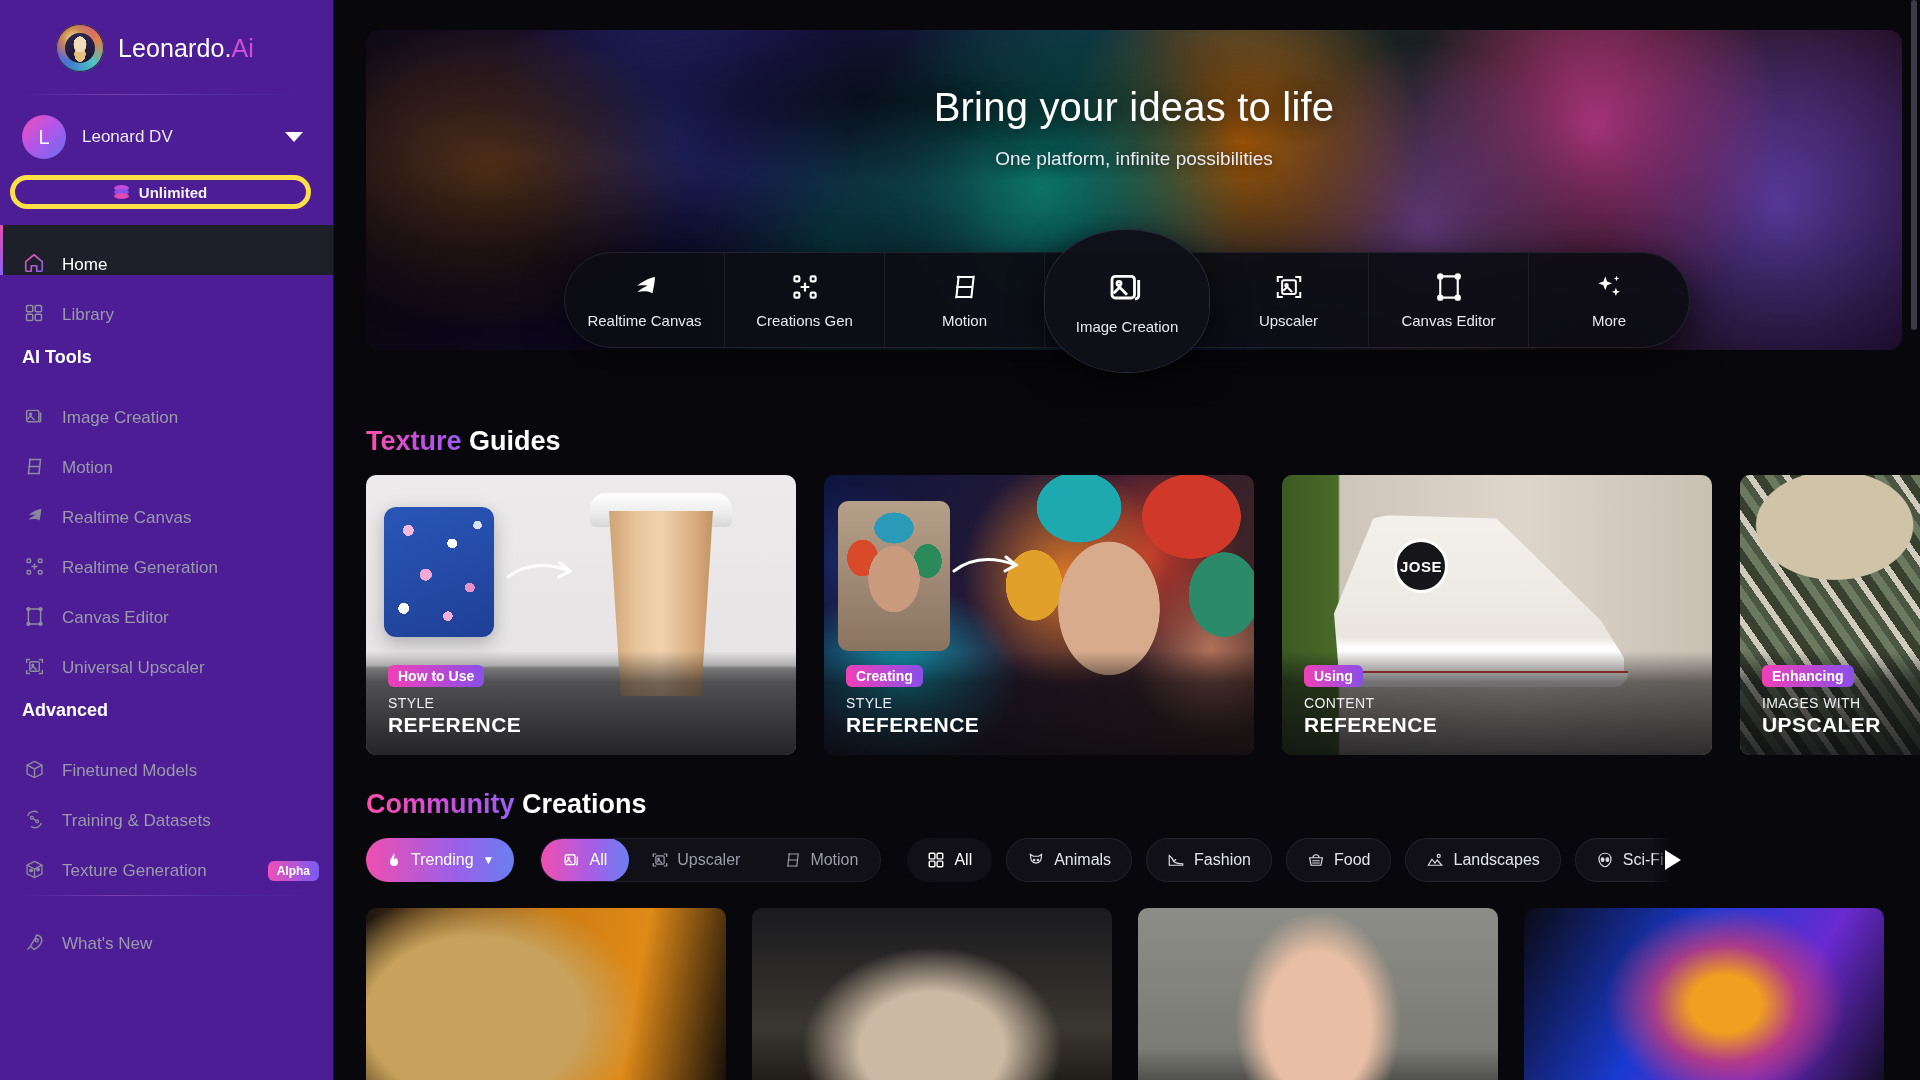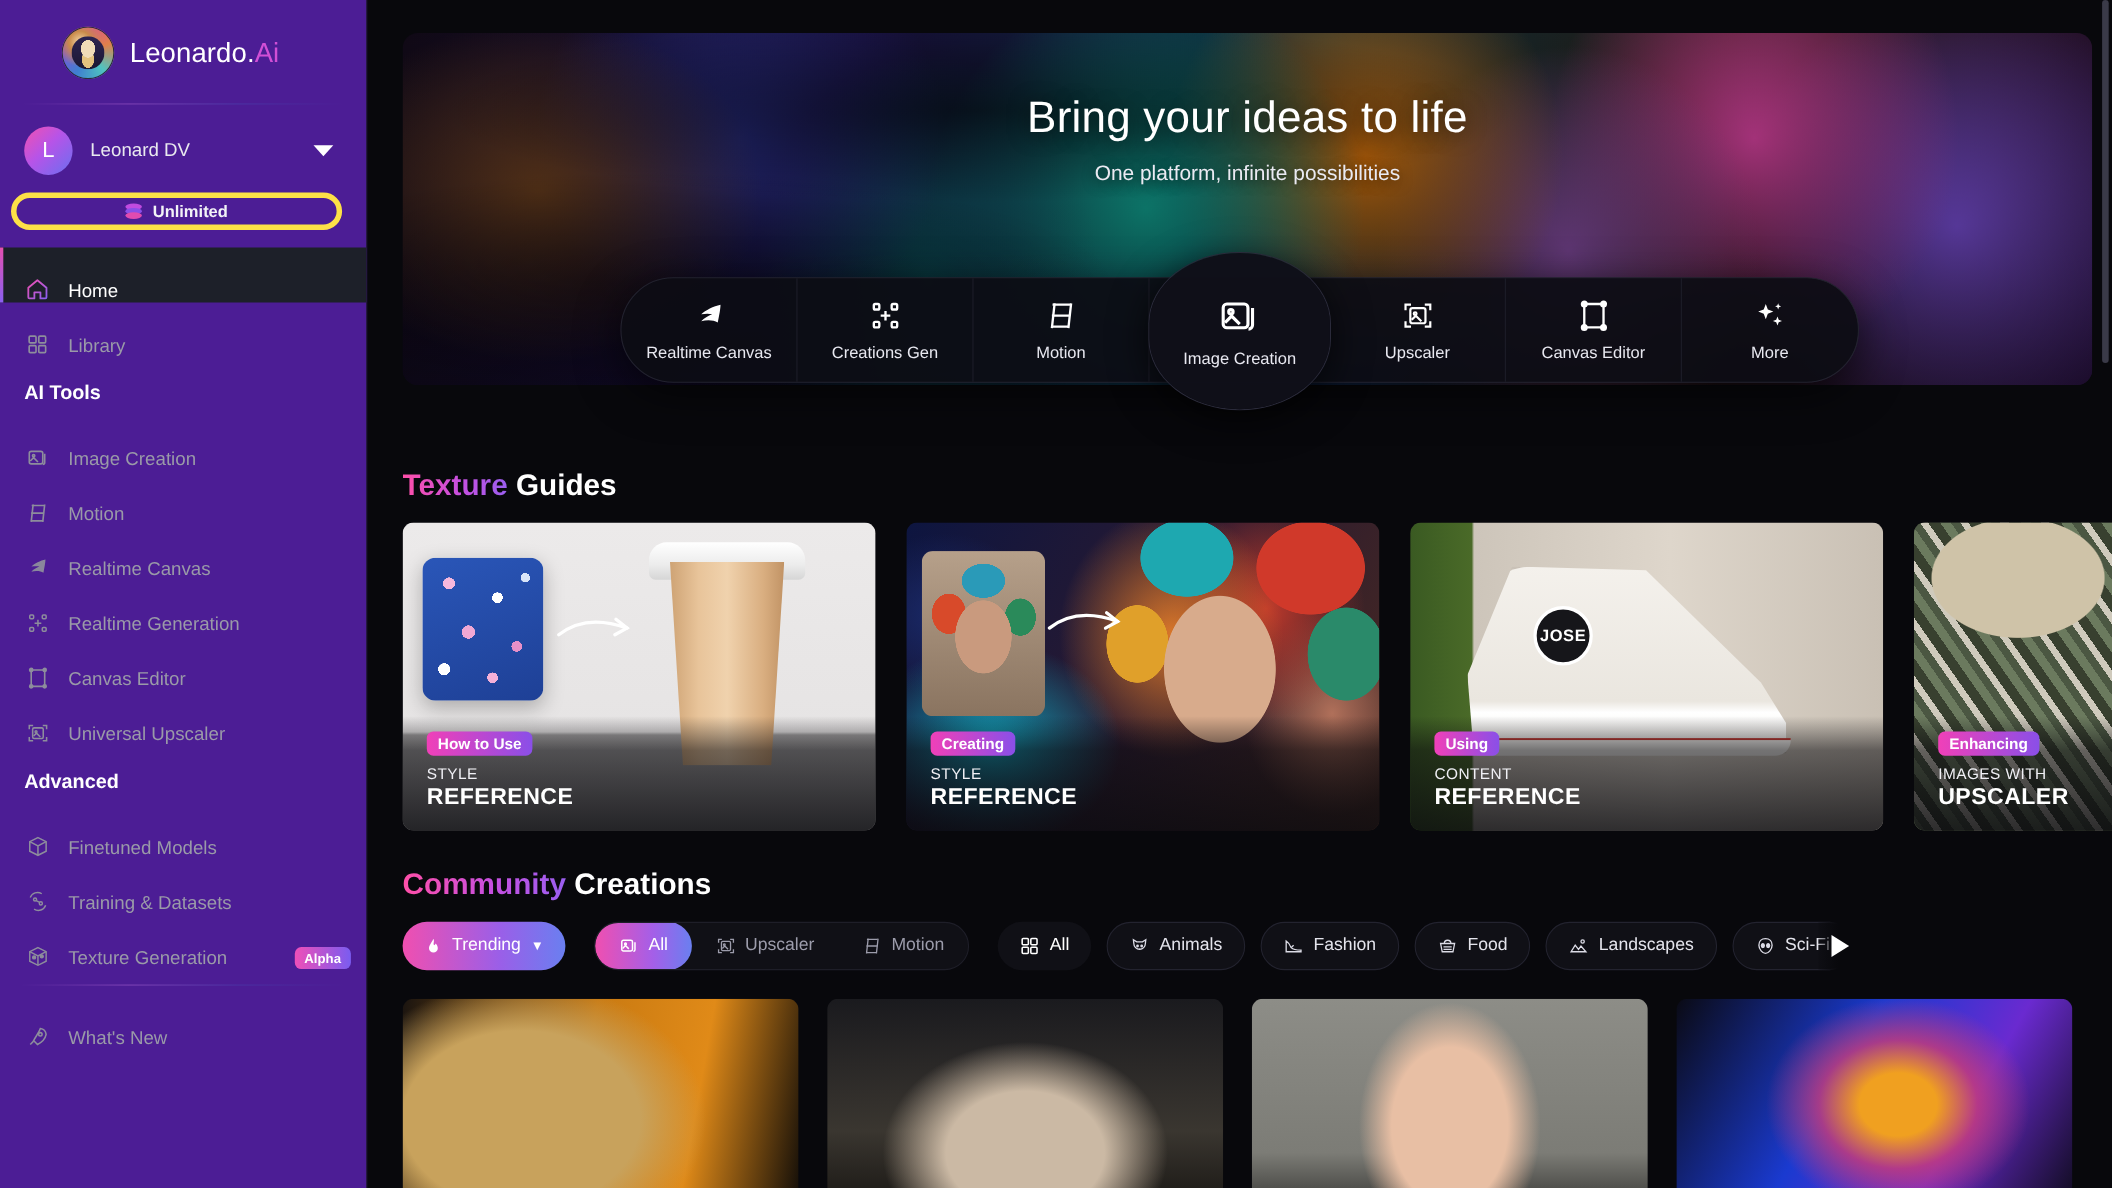--- a/index.html
+++ b/index.html
@@ -266,21 +266,21 @@
       linear-gradient(90deg, #3a5a22 0%, #4a6a28 13%, #cdc5ba 13.5%, #ded6cb 55%, #c9c0b4 100%);
   }
   .shoe {
     position:absolute; left: 52px; top: 40px; width: 290px; height: 170px;
     background: linear-gradient(180deg,#f4f1ec 0%,#eae6df 72%,#ffffff 78%,#f2efe9 100%);
     border-radius: 60px 42px 12px 12px;
     clip-path: polygon(14% 0, 56% 2%, 92% 62%, 100% 84%, 100% 100%, 2% 100%, 0 58%);
     box-shadow: 0 10px 24px rgba(0,0,0,.2);
   }
   .shoe-logo {
-    position:absolute; left: 112px; top: 76px; width: 54px; height: 54px; border-radius: 50%;
+    position:absolute; left: 112px; top: 64px; width: 54px; height: 54px; border-radius: 50%;
     background: #16161a; border: 3px solid #fff;
     display:flex; align-items:center; justify-content:center;
     color:#fff; font-size: 15px; font-weight: 700; letter-spacing:.5px;
   }
   .shoe-sole { position:absolute; left: 50px; top: 196px; width: 296px; height: 16px; background:#f4f2ee; border-radius: 0 0 14px 14px; border-top:2px solid #c73a33;}
 
   .card4 { width: 430px; }
   .card4 .gimg {
     background:
       radial-gradient(ellipse 130px 90px at 22% 18%, #cfc3a8 0 60%, transparent 61%),

